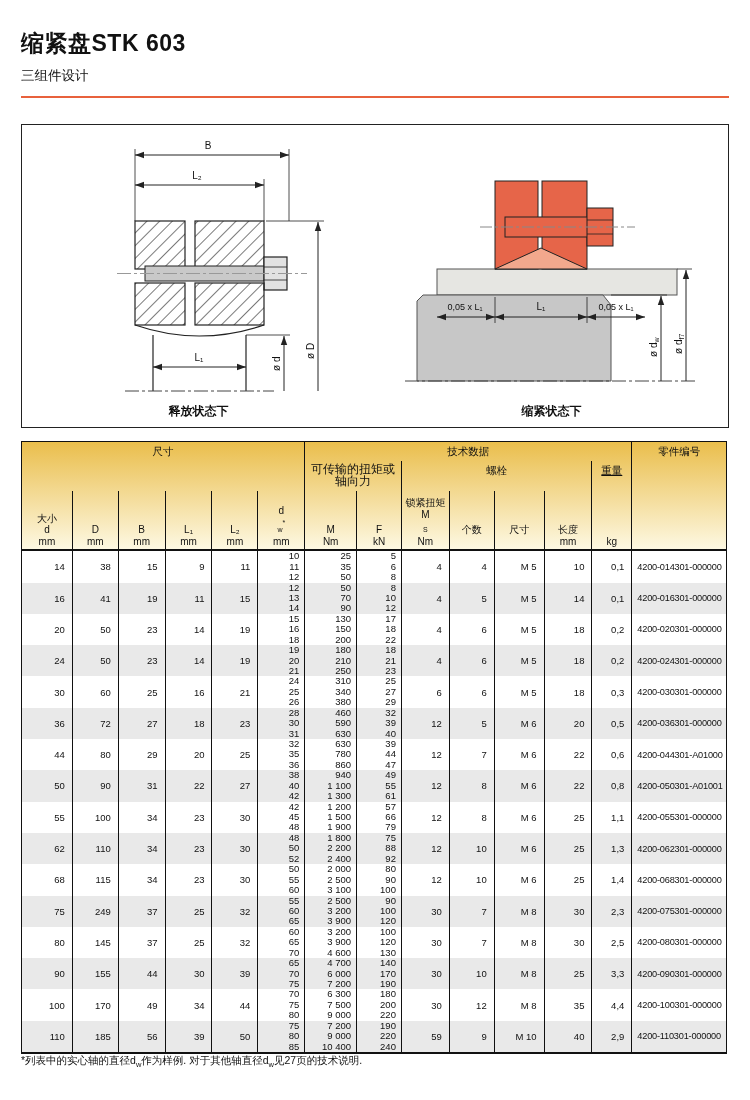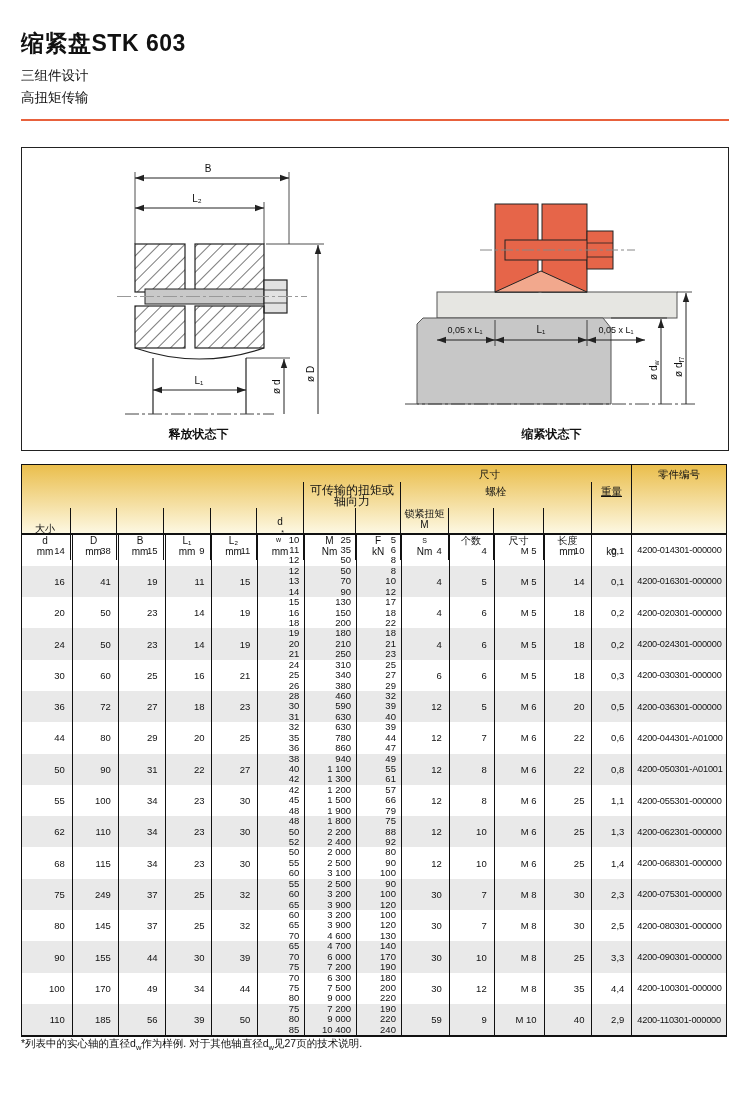--- a/index.html
+++ b/index.html
@@ -23,23 +23,23 @@
   .disc { fill:var(--disc,#e66549); stroke:#222; stroke-width:1; }
   .disc-light { fill:var(--disc-light,#f2a88d); stroke:#222; stroke-width:1; }
   .shaft { fill:var(--shaft,#c7c7c7); stroke:#555; stroke-width:1; }
   .hub { fill:var(--hub,#e6e6e2); stroke:#555; stroke-width:1; }
   .dimtxt { font-size:10px; fill:#111; font-family:"Liberation Sans","DejaVu Sans",sans-serif; }
   .dimtxt .sub { font-size:7px; }
 
   
   .dtable { margin-top:13px; width:706px; border:1px solid #111; }
   .thead {
-    height:70px; display:flex; flex-direction:column;
+    height:109px; display:flex; flex-direction:column;
     background:linear-gradient(to bottom, var(--header-top,#eabe4c), var(--header-bottom,#fdf8e2));
-    border-bottom:2px solid #111; font-size:10.5px;align-items:flex-end;
+    border-bottom:2px solid #111; font-size:10.5px;
   }
   .hband { display:flex; }
   .b1 { height:19px; }
   .b2 { height:30px; }
   .b3 { flex:1; }
   .hcell { display:flex; align-items:flex-start; justify-content:center; padding-top:3px; }
   .bl { border-left:1px solid #111; }
   .pre { white-space:pre-line; text-align:center; line-height:11.5px; font-size:12px; }
   .underlined { text-decoration:underline; }
   .h3 { display:flex; flex-direction:column; justify-content:flex-end; align-items:center;
@@ -65,21 +65,20 @@
   .footnote sub { font-size:7.5px; }
 </style>
 </head>
 <body>
 
 <div class="page">
   <div class="content">
 
     <div class="title">缩紧盘STK 603</div>
     <div class="subtitle">三组件设计</div>
-    <div class="subtitle" style="margin-top:2px;">高扭矩传输</div>
     <div class="accent-rule"></div>
 
     <div class="diagram-box">
 
       <div class="dia">
         <svg width="353" height="276" viewBox="0 0 353 276">
           <defs>
             <pattern id="hatchL" width="9" height="9" patternUnits="userSpaceOnUse" patternTransform="rotate(45)">
               <line x1="0" y1="0" x2="0" y2="9" stroke="#333" stroke-width="1.3"></line>
             </pattern>
@@ -172,20 +171,21 @@
           <text class="dimtxt" transform="rotate(-90 307 225)" x="307" y="225"><tspan>ø d</tspan><tspan class="sub" dy="2">f7</tspan></text>
         </svg>
         <div class="dia-caption">缩紧状态下</div>
       </div>
     </div>
 
     <div class="dtable">
       <div class="thead">
         <div class="hband b1">
           <div class="hcell gw-dim">尺寸</div>
+          <div class="hcell gw-tech bl">技术数据</div>
           <div class="hcell gw-part bl">零件编号</div>
         </div>
         <div class="hband b2">
           <div class="hcell gw-blank"></div>
           <div class="hcell gw-torque bl pre">可传输的扭矩或
 轴向力</div>
           <div class="hcell gw-bolts bl">螺栓</div>
           <div class="hcell gw-weight bl underlined">重量</div>
           <div class="hcell gw-part bl"></div>
         </div>

